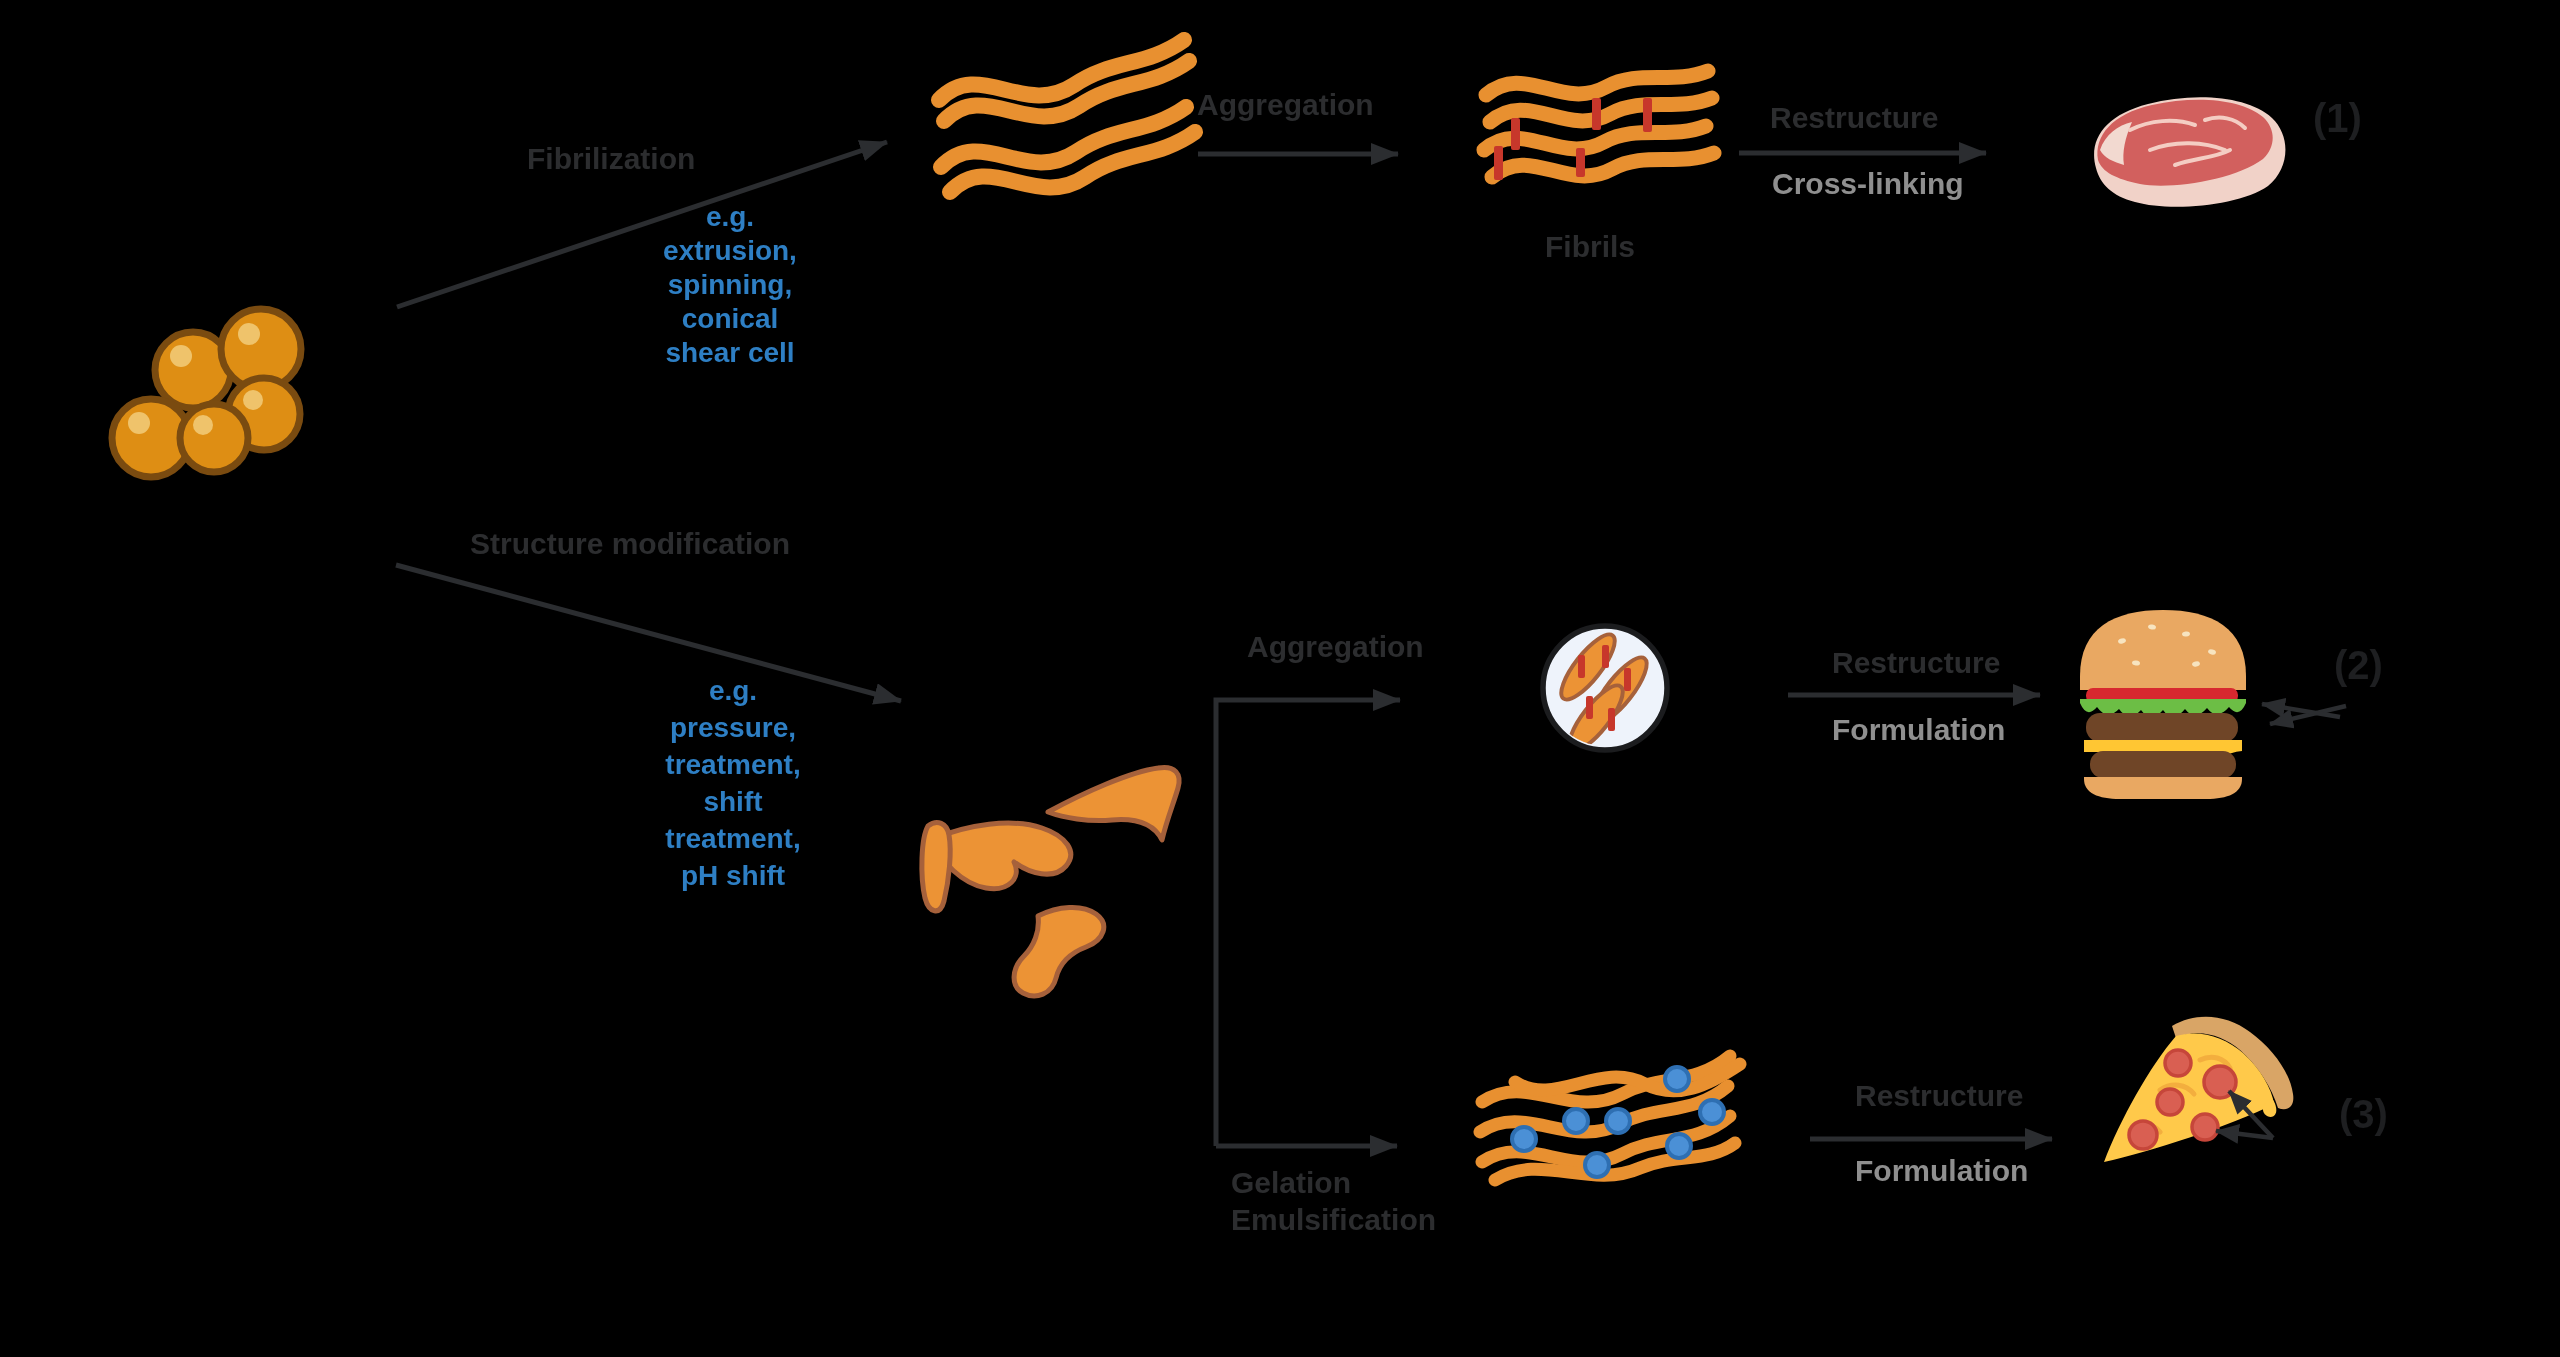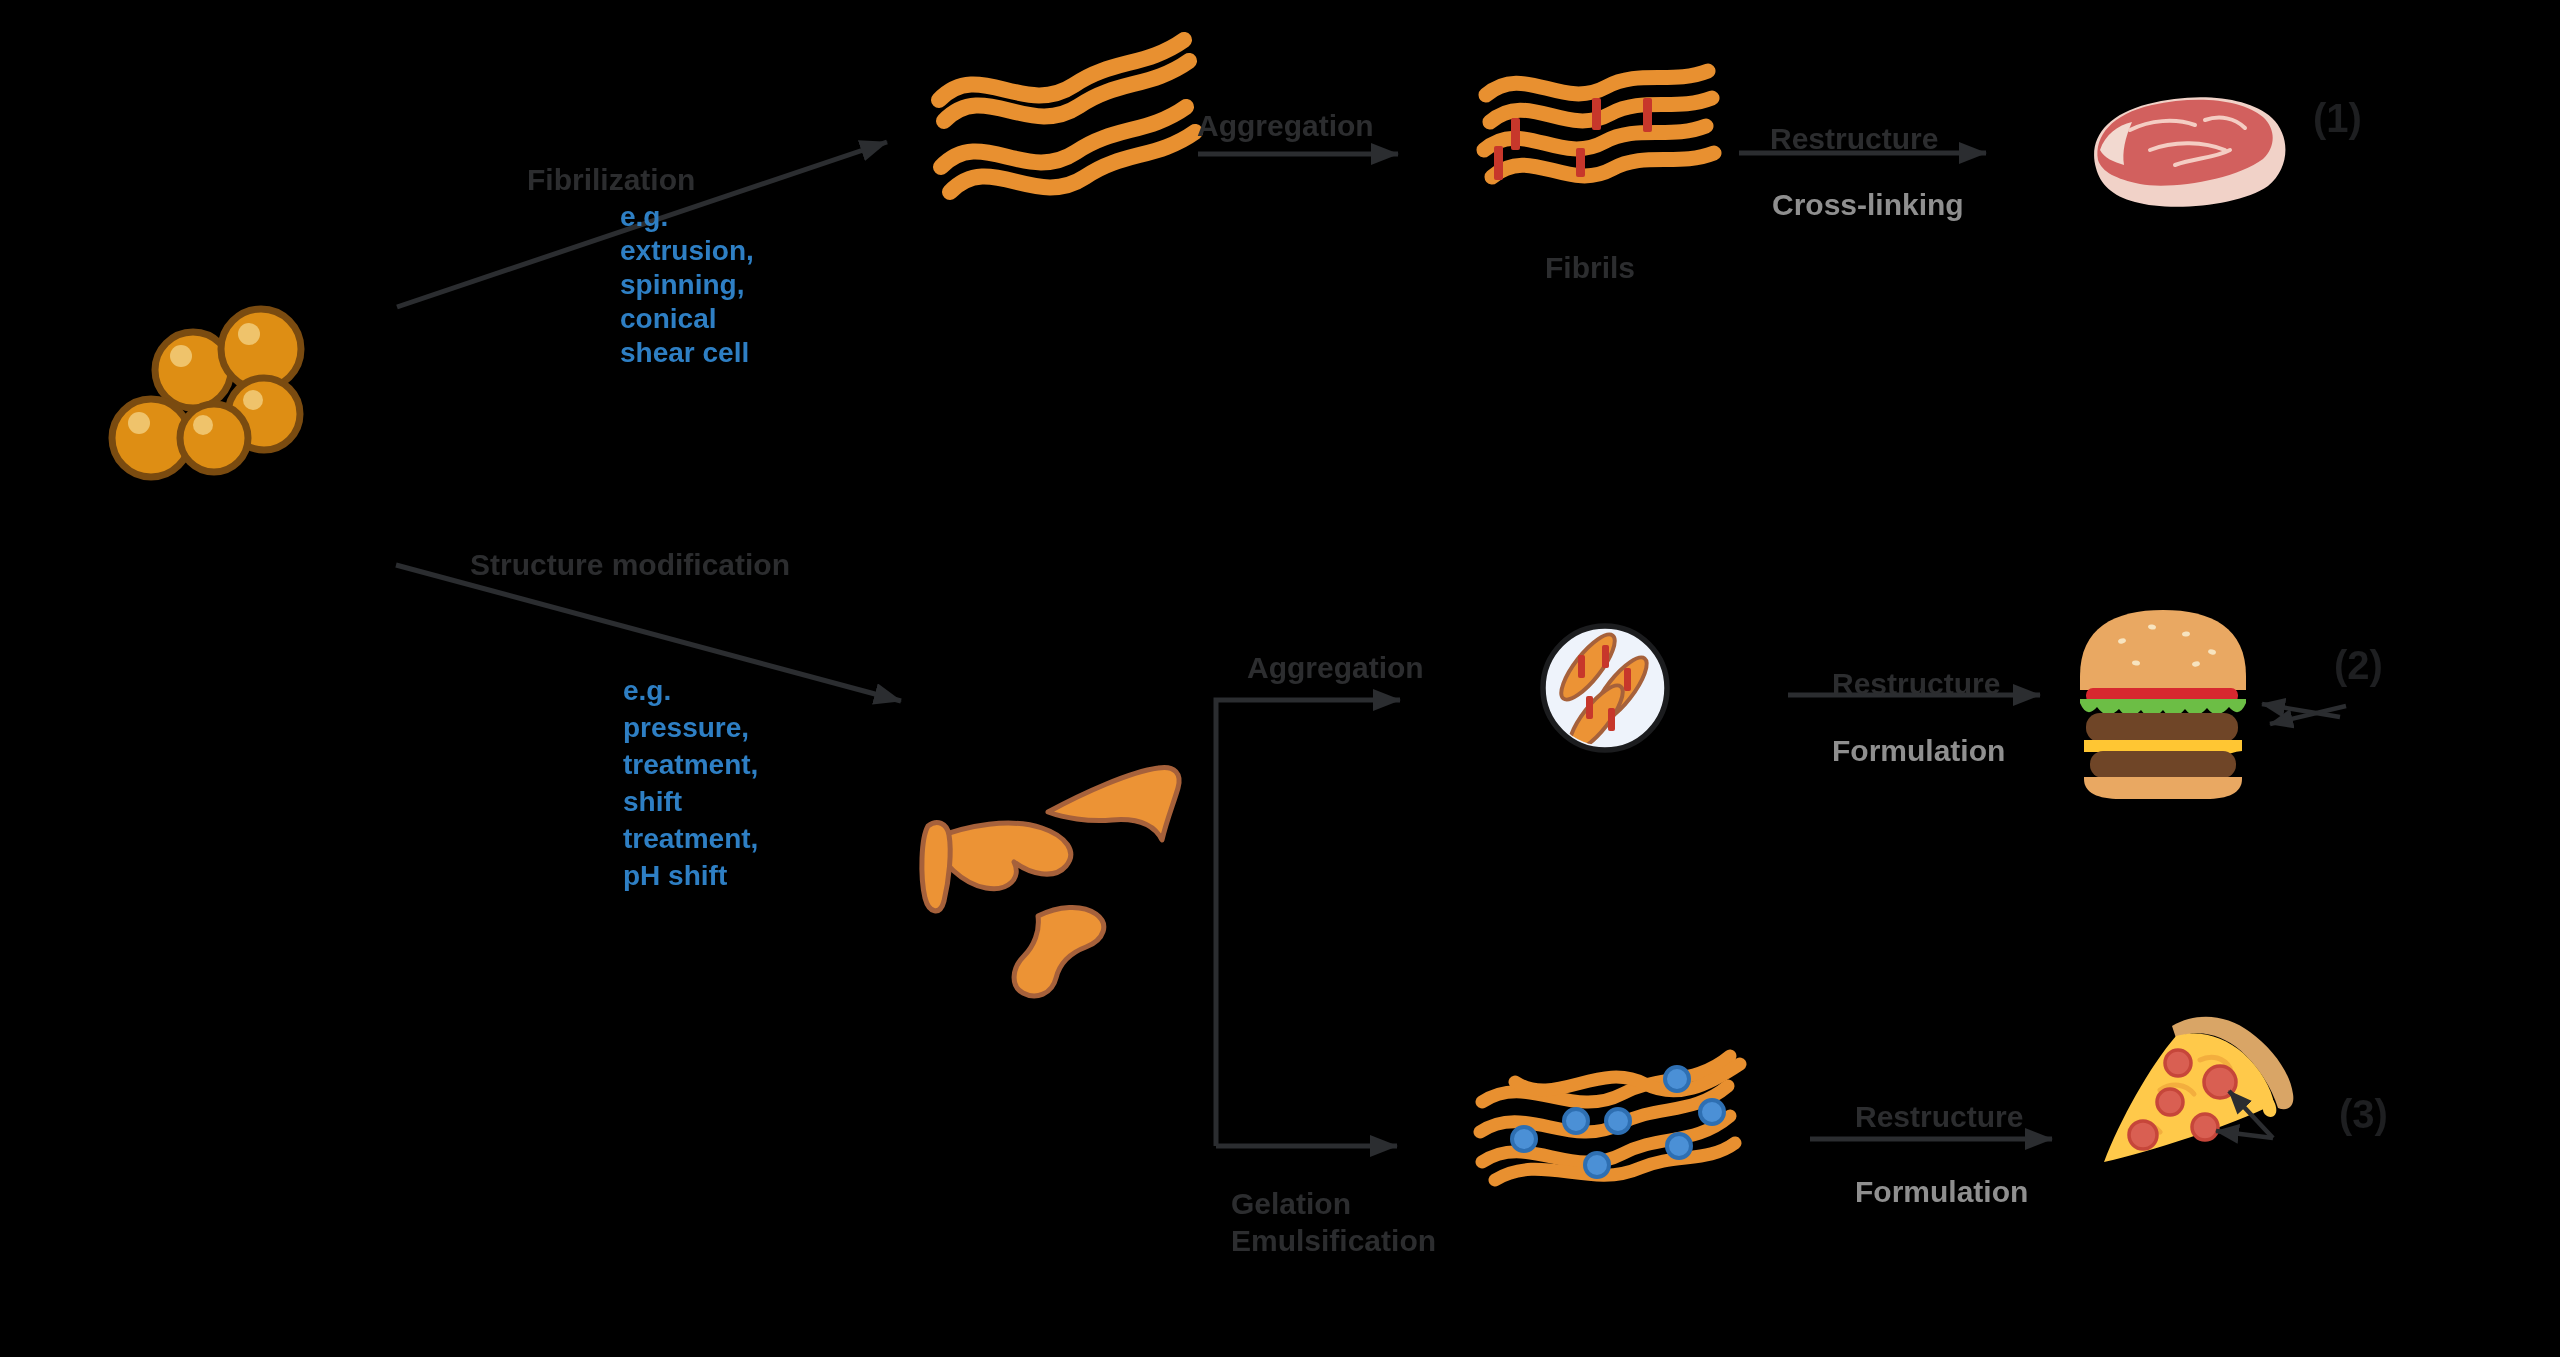--- a/index.html
+++ b/index.html
@@ -1,21 +1,21 @@
 <!DOCTYPE html>
 <html style="--background: #000000; --label_dark: #2C2D2F; --label_gray: #8F8F8F; --label_blue: #2E7FC4; --number_dark: #1E1F21; --arrow: #2B2D30; --fibril_orange: #E89030; --globule_fill: #DE8E14; --globule_outline: #7A4B10; --globule_highlight: #EFC36B; --blob_fill: #EC9335; --blob_outline: #A6613B; --crosslink_red: #C7372B; --droplet_fill: #4B90D6; --droplet_outline: #2E6FB2; --aggregate_circle_fill: #EEF3FB; --aggregate_circle_stroke: #1B1C1E;"><head>
 <meta charset="utf-8">
 <style>
   html,body{margin:0;padding:0;background:#000;}
   #stage{position:relative;width:2560px;height:1357px;background:var(--background,#000);overflow:hidden;
          font-family:"Liberation Sans",sans-serif;}
   #diagram-svg{position:absolute;left:0;top:0;}
-  .lbl{position:absolute;font:700 30px "Liberation Sans",sans-serif;color:var(--label_dark,#2C2D2F);white-space:nowrap;margin-top:21px;}
+  .lbl{position:absolute;font:700 30px "Liberation Sans",sans-serif;color:var(--label_dark,#2C2D2F);white-space:nowrap;}
   .gray{color:var(--label_gray,#8F8F8F);}
-  .blue-block{position:absolute;width:220px;
+  .blue-block{position:absolute;width:220px;text-align:center;
               font:700 28px/34px "Liberation Sans",sans-serif;color:var(--label_blue,#2E7FC4);}
   .blue-block.wide{line-height:37px;}
   .num{position:absolute;font:700 40px "Liberation Sans",sans-serif;color:var(--number_dark,#1E1F21);white-space:nowrap;}
   .flow{stroke:var(--arrow,#2B2D30);stroke-width:5;fill:none;}
   .ann{stroke:var(--arrow,#2B2D30);stroke-width:4.5;fill:none;}
   .mk{fill:var(--arrow,#2B2D30);}
   .fib{stroke:var(--fibril_orange,#E89030);stroke-width:16;fill:none;stroke-linecap:round;}
   .fib2{stroke-width:15;}
   .net{stroke:var(--fibril_orange,#E89030);stroke-width:13;fill:none;stroke-linecap:round;}
   .blob{fill:var(--blob_fill,#EC9335);stroke:var(--blob_outline,#A6613B);stroke-width:5;stroke-linejoin:round;}

